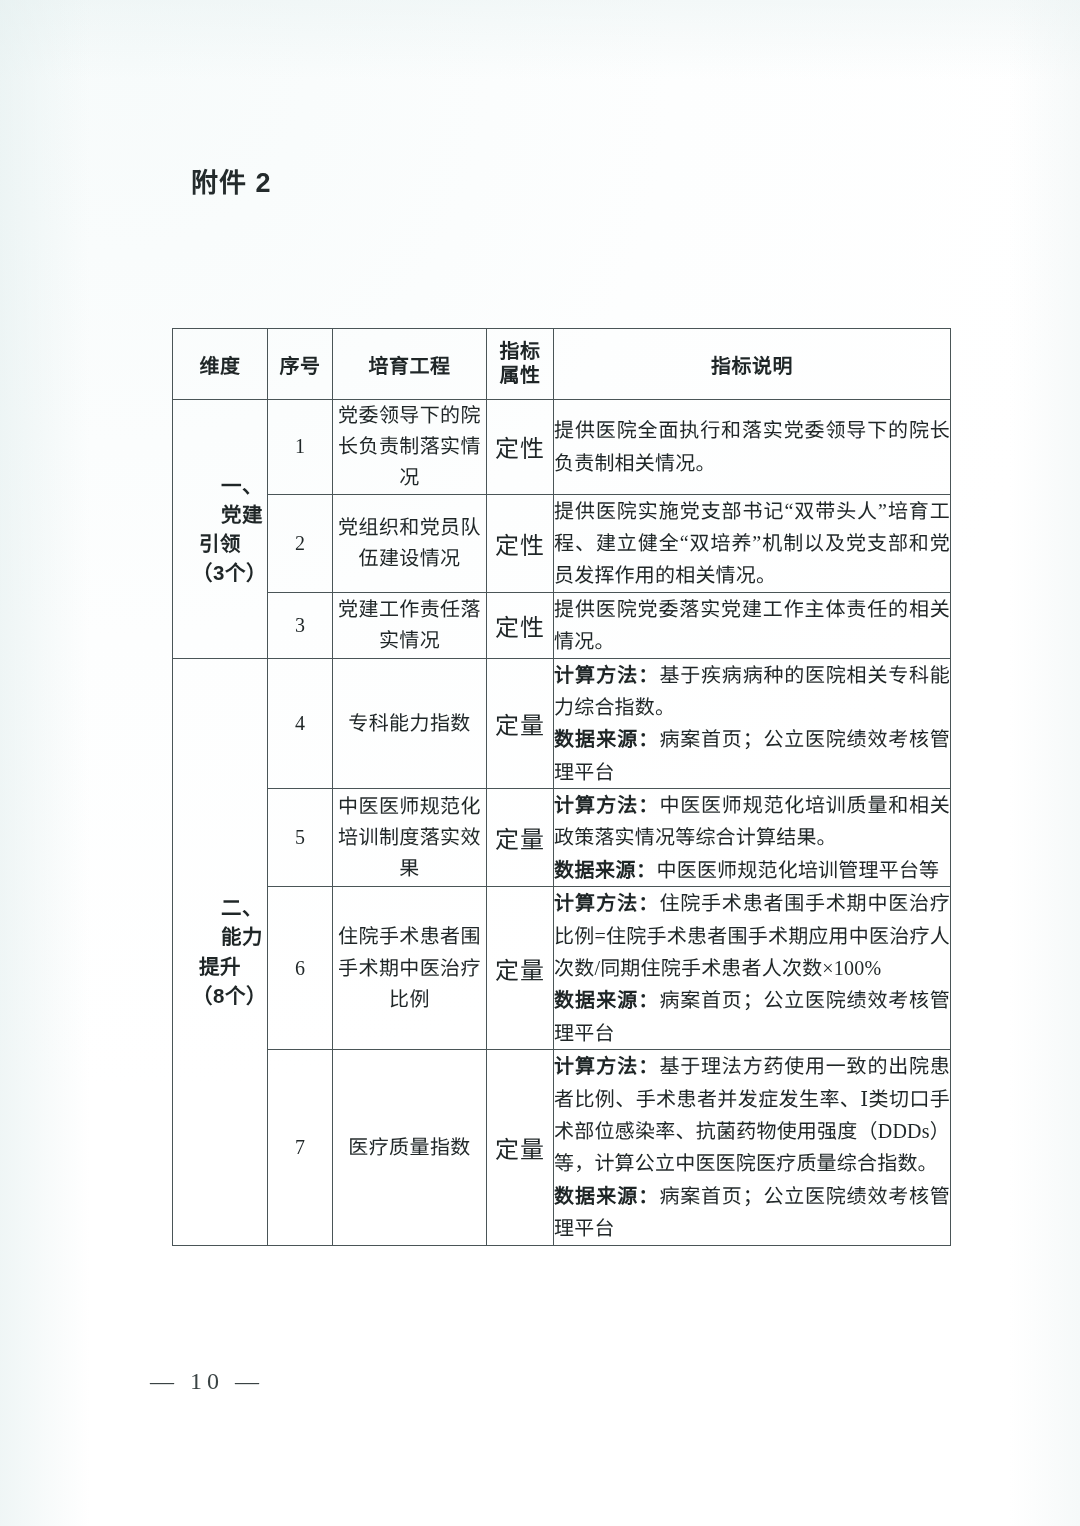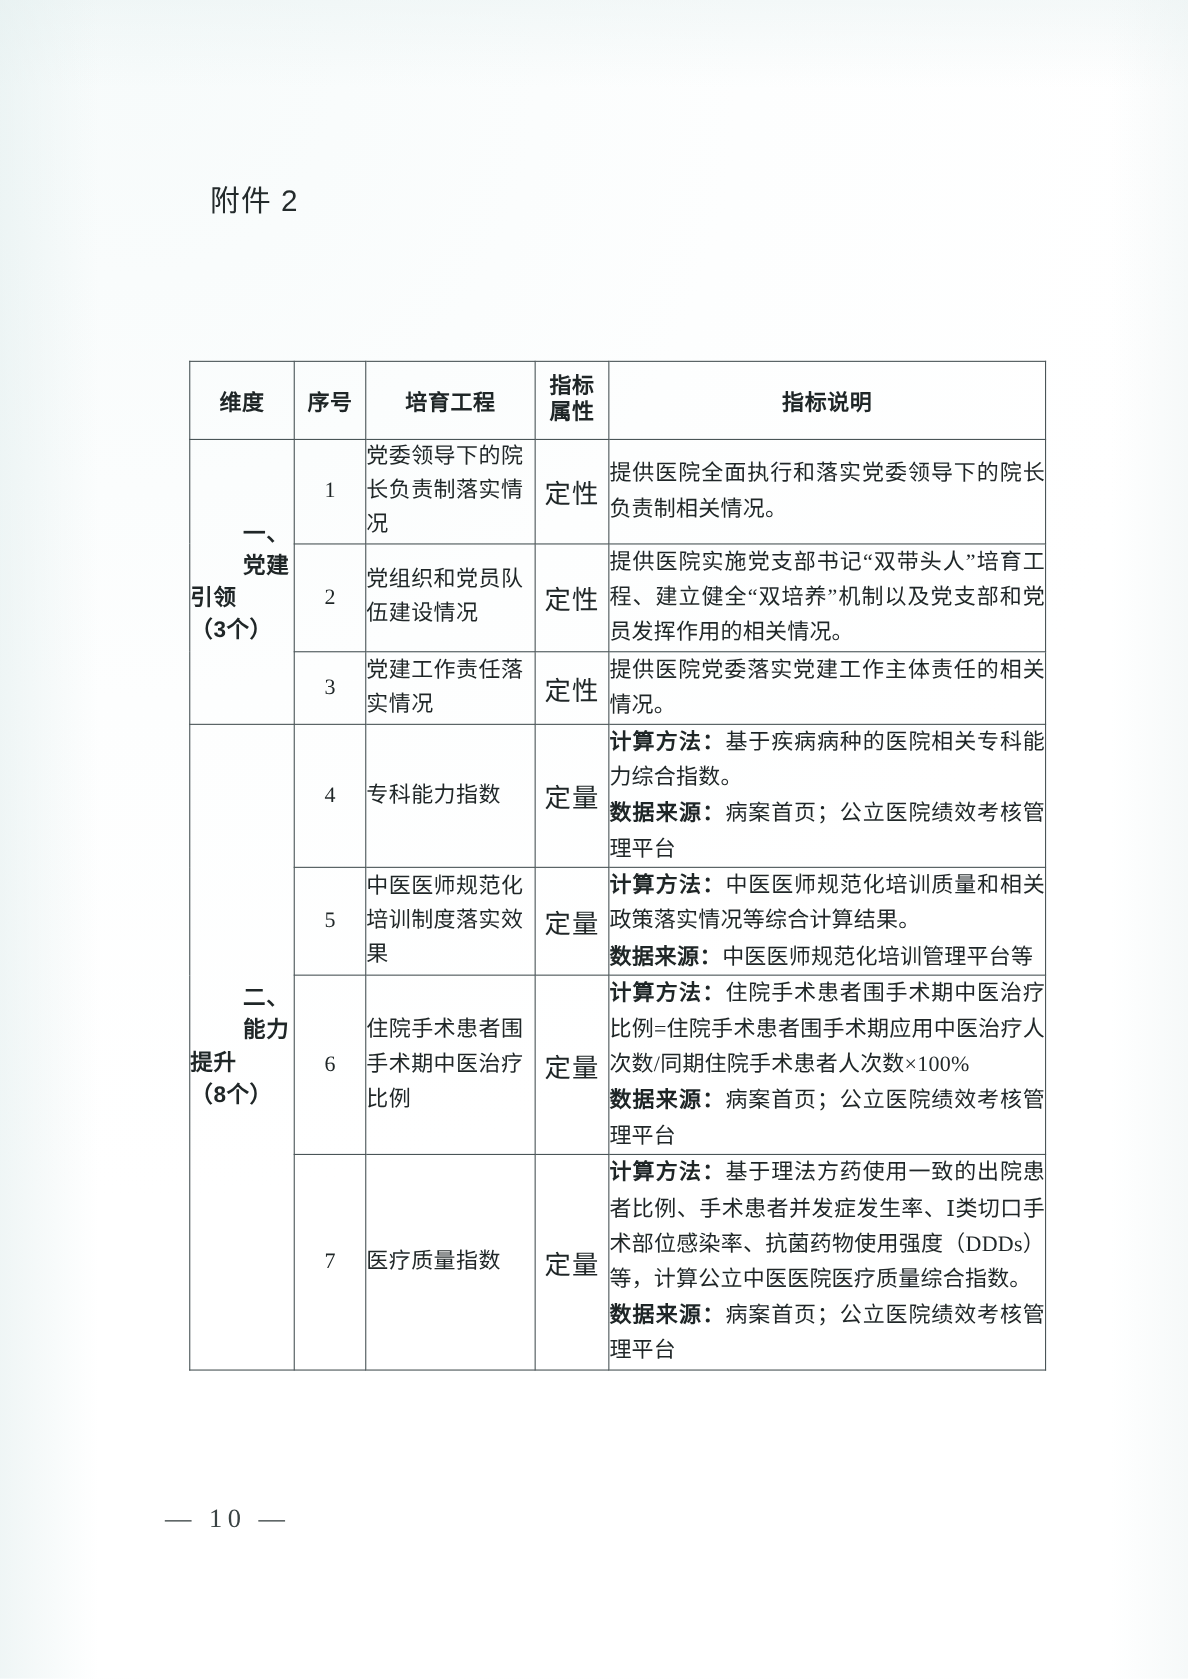--- a/index.html
+++ b/index.html
@@ -37,21 +37,21 @@
       linear-gradient(to left, rgba(232,240,240,.40) 0px, rgba(255,255,255,0) 70px),
       linear-gradient(to bottom, rgba(228,239,239,.40) 0px, rgba(255,255,255,0) 80px);
   }
 
   .attach-label {
     position: absolute;
     left: 191px;
     top: 161px;
     font-family: "Liberation Sans", "DejaVu Sans", sans-serif;
     font-size: 27px;
-    font-weight: 400;
+    font-weight: 700;
     letter-spacing: 1px;
     color: #242b2c;
   }
 
   .doc-title {
     position: absolute;
     left: 0;
     right: 0;
     top: 240px;
     text-align: center;
@@ -100,33 +100,33 @@
   td.dim {
     font-family: "Liberation Sans", "DejaVu Sans", sans-serif;
     font-size: 20.5px;
     font-weight: 700;
     line-height: 1.42;
     letter-spacing: .5px;
     text-align: center;
     padding: 0 7px;
   }
   td.dim .l1 { display: block; text-align: left; margin-left: 48px;  }
-  td.dim .l2 { display: block; text-align: left; }
-  td.dim .l3 { display: block; text-align: left; }
+  td.dim .l2 { display: block; text-align: center; }
+  td.dim .l3 { display: block; text-align: right; }
 
   td.no {
     text-align: center;
     font-size: 20px;
     font-family: "Liberation Serif", "DejaVu Serif", serif;
   }
   td.name {
     font-size: 20px;
     line-height: 1.56;
     padding: 6px 9px;
-    text-align: left;
+    text-align: center;
     letter-spacing: .4px;
   }
   td.attr {
     text-align: center;
     font-size: 24px;
     letter-spacing: 1px;
   }
   td.desc {
     font-size: 20px;
     line-height: 1.62;

